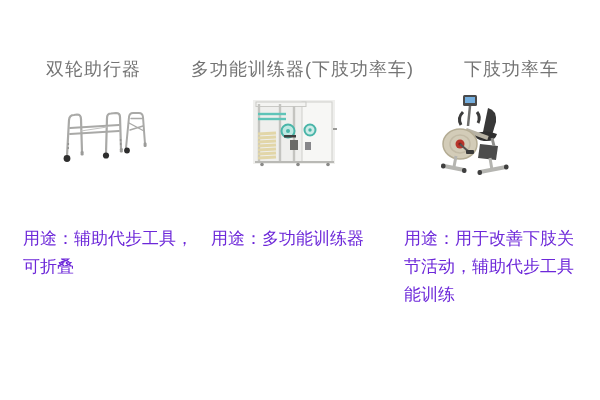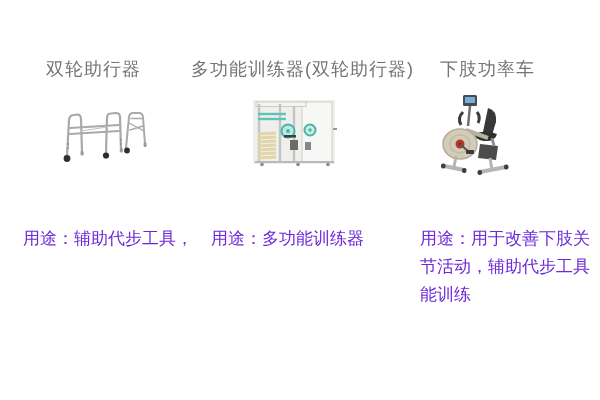--- a/index.html
+++ b/index.html
@@ -17,35 +17,35 @@
     position: absolute;
     top: 58px;
     font-size: 18px;
     line-height: 22px;
     letter-spacing: 1px;
     color: #747474;
     white-space: nowrap;
   }
   #title-1 { left: 46px; }
   #title-2 { left: 191px; }
-  #title-3 { left: 440px; }
+  #title-3 { left: 464px; }
   .product-image { position: absolute; }
   #image-1 { left: 60px;  top: 104px; }
   #image-2 { left: 250px; top: 98px;  }
   #image-3 { left: 436px; top: 92px;  }
   .product-desc {
     position: absolute;
     top: 225px;
     font-size: 17px;
     line-height: 28px;
     color: #6d28d9;
   }
   #desc-1 { left: 23px; }
   #desc-2 { left: 211px; }
-  #desc-3 { left: 420px; }
+  #desc-3 { left: 404px; }
   .desc-line { white-space: nowrap; }
 </style>
 </head>
 <body>
 
 <div class="sheet">
 
   <div class="product-title" id="title-1">双轮助行器</div>
 
   <div class="product-image" id="image-1">
@@ -73,23 +73,24 @@
         <path d="M69,19 L84,27" stroke-width="1.4"></path>
         <path d="M71,14.5 L82.5,14.5" stroke-width="1.4"></path>
       </g>
       <circle cx="67" cy="46.5" r="2.9" fill="#2e2e2e"></circle>
       <rect x="83.6" y="38.5" width="3" height="4.5" rx="1.2" fill="#9b9b99"></rect>
     </svg>
   </div>
 
   <div class="product-desc" id="desc-1">
     <div class="desc-line">用途：辅助代步工具，</div>
+    <div class="desc-line">可折叠</div>
   </div>
 
-  <div class="product-title" id="title-2">多功能训练器(双轮助行器)</div>
+  <div class="product-title" id="title-2">多功能训练器(下肢功率车)</div>
 
   <div class="product-image" id="image-2">
     <svg width="88" height="70" viewBox="0 0 88 70">
       <rect x="3" y="2" width="82" height="64" fill="#efefed"></rect>
       <rect x="52" y="4" width="30" height="60" fill="#f7f7f5" stroke="#cfcfcb" stroke-width="1"></rect>
       <rect x="6" y="4" width="50" height="4.5" fill="#f4f4f2" stroke="#c9c9c5" stroke-width="1"></rect>
       <g stroke="#c4c4c0" stroke-width="2.4">
         <line x1="9" y1="6" x2="9" y2="64"></line>
         <line x1="30" y1="6" x2="30" y2="64"></line>
         <line x1="44" y1="8" x2="44" y2="64"></line>

